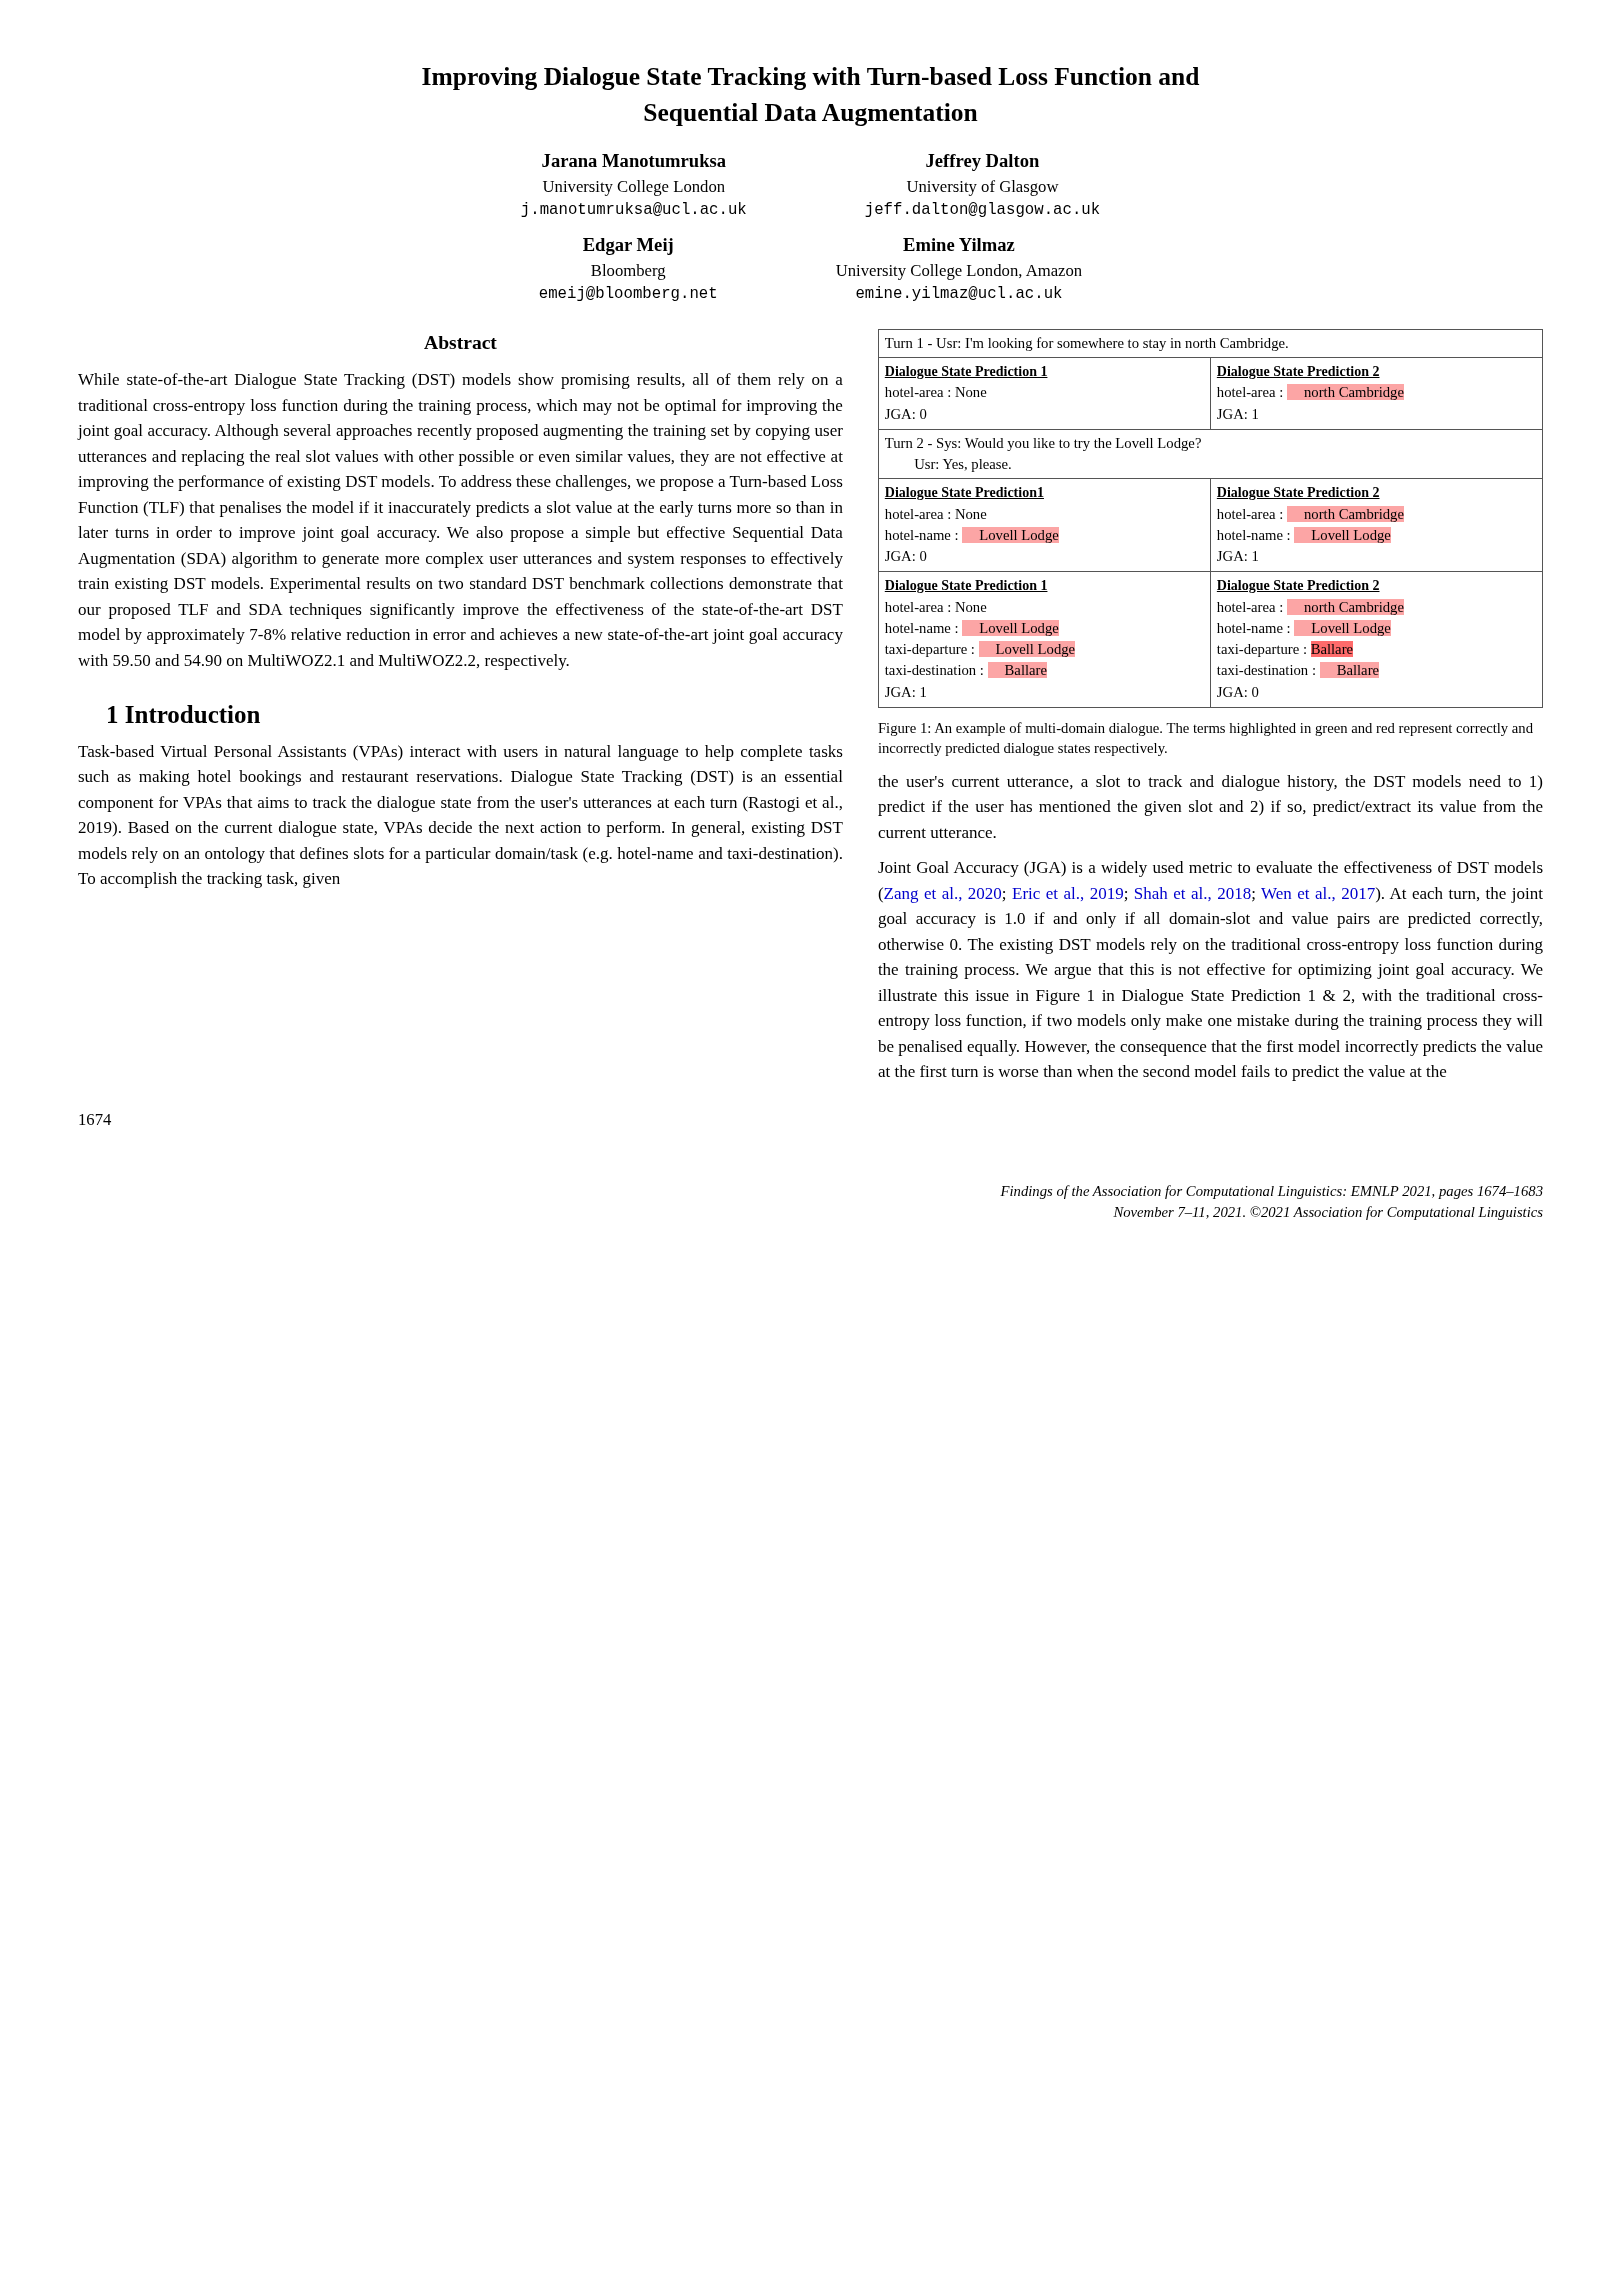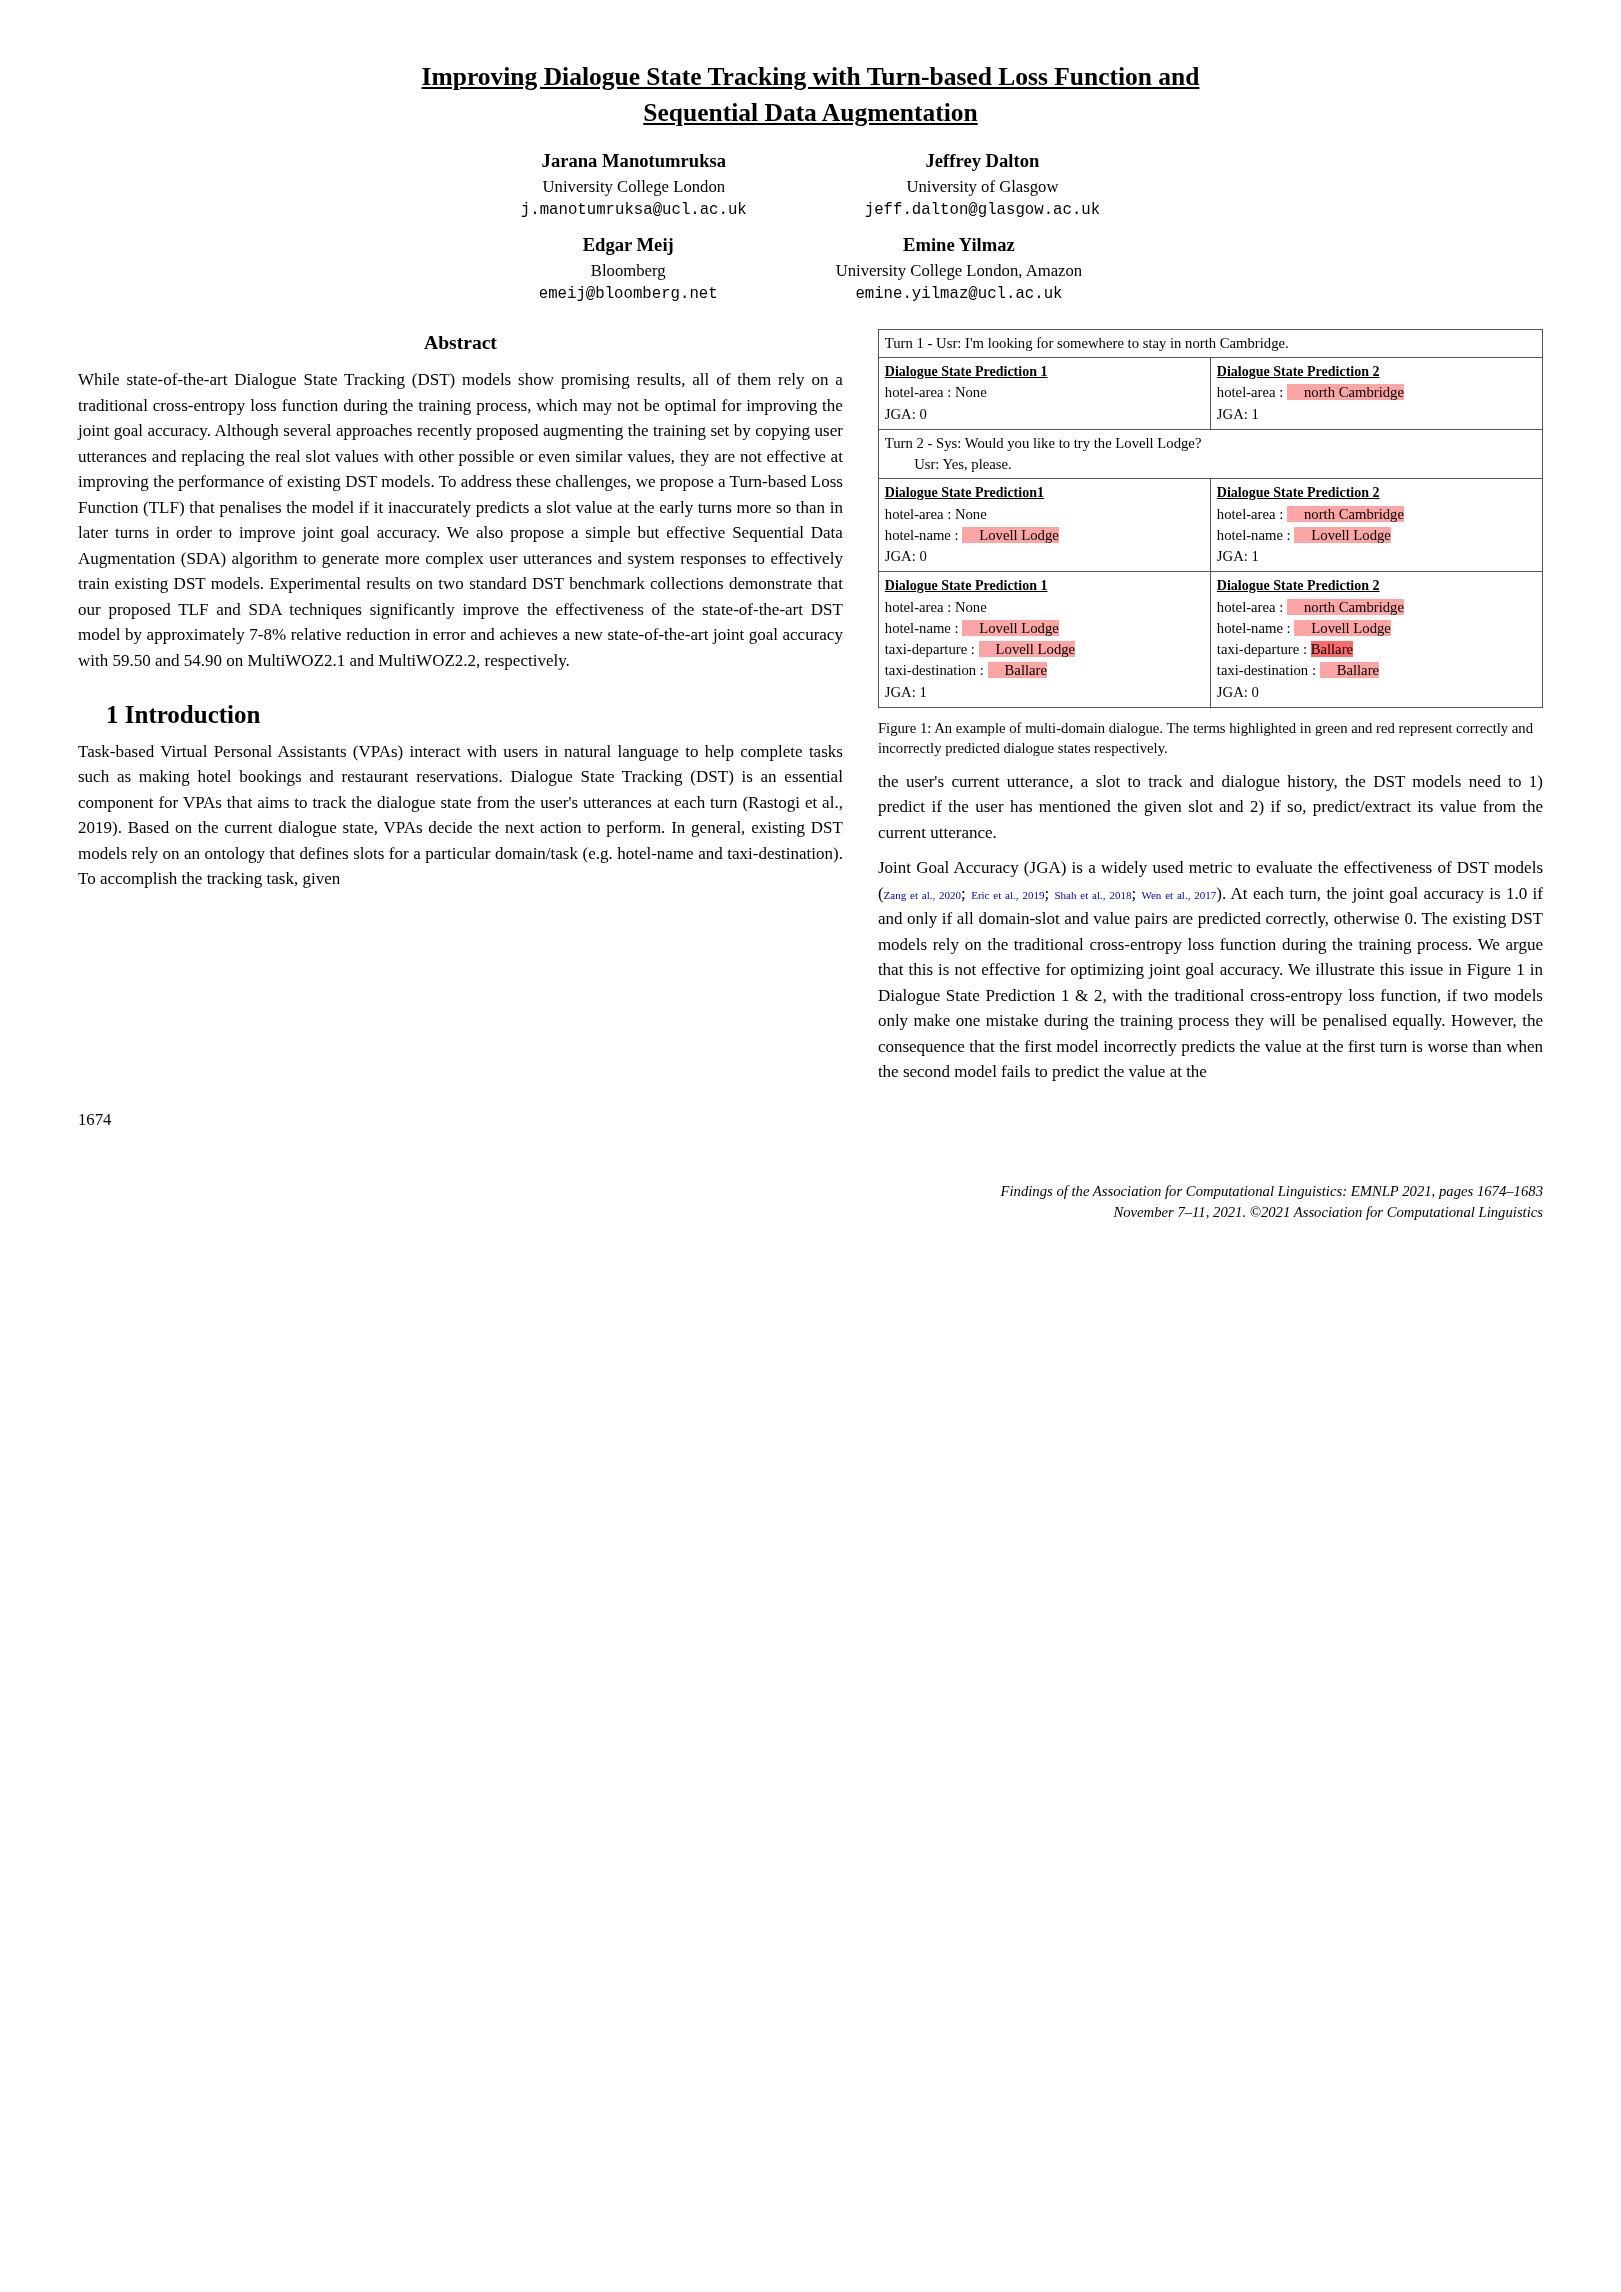--- a/index.html
+++ b/index.html
@@ -12,21 +12,20 @@
       padding: 59px 78px 59px 78px;
       font-size: 17.6px;
       line-height: 1.45;
     }
     .page-title {
       text-align: center;
       font-weight: bold;
       font-size: 25.5px;
       margin-bottom: 17.6px;
       line-height: 1.4;
-      text-decoration: underline;
     }
     .authors-row {
       display: flex;
       justify-content: center;
       gap: 118px;
       margin-bottom: 9.8px;
     }
     .author-block {
       text-align: center;
     }
@@ -127,21 +126,21 @@
     }
     .figure-caption {
       font-size: 14.7px;
       margin-top: 5.9px;
       margin-bottom: 9.8px;
       line-height: 1.4;
     }
     .cite-link-colored {
       color: #0000cc;
       text-decoration: none;
-      font-size: 11px;
+      font-size: 17px;
     }
     .footer {
       text-align: right;
       font-size: 14.7px;
       font-style: italic;
       margin-top: 39px;
       border-top: none;
       padding-top: 9.8px;
       color: #000;
     }

